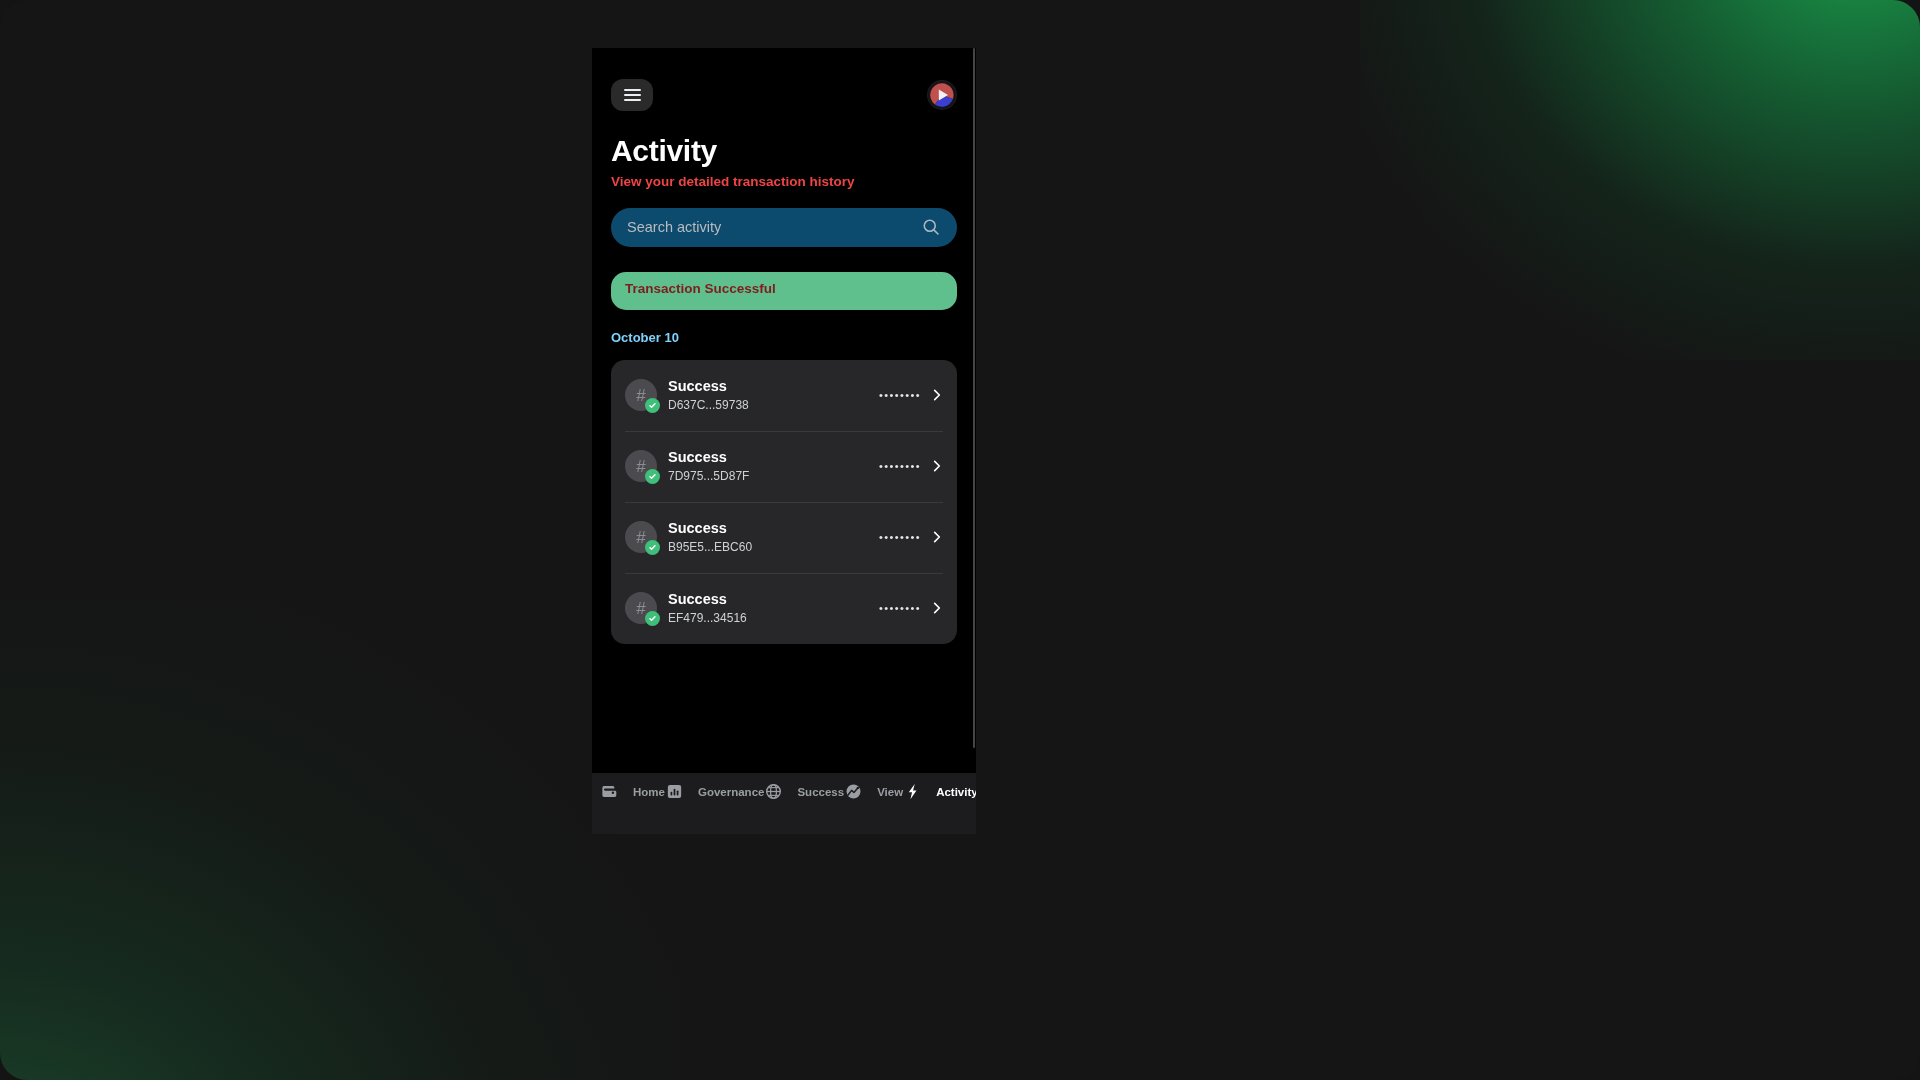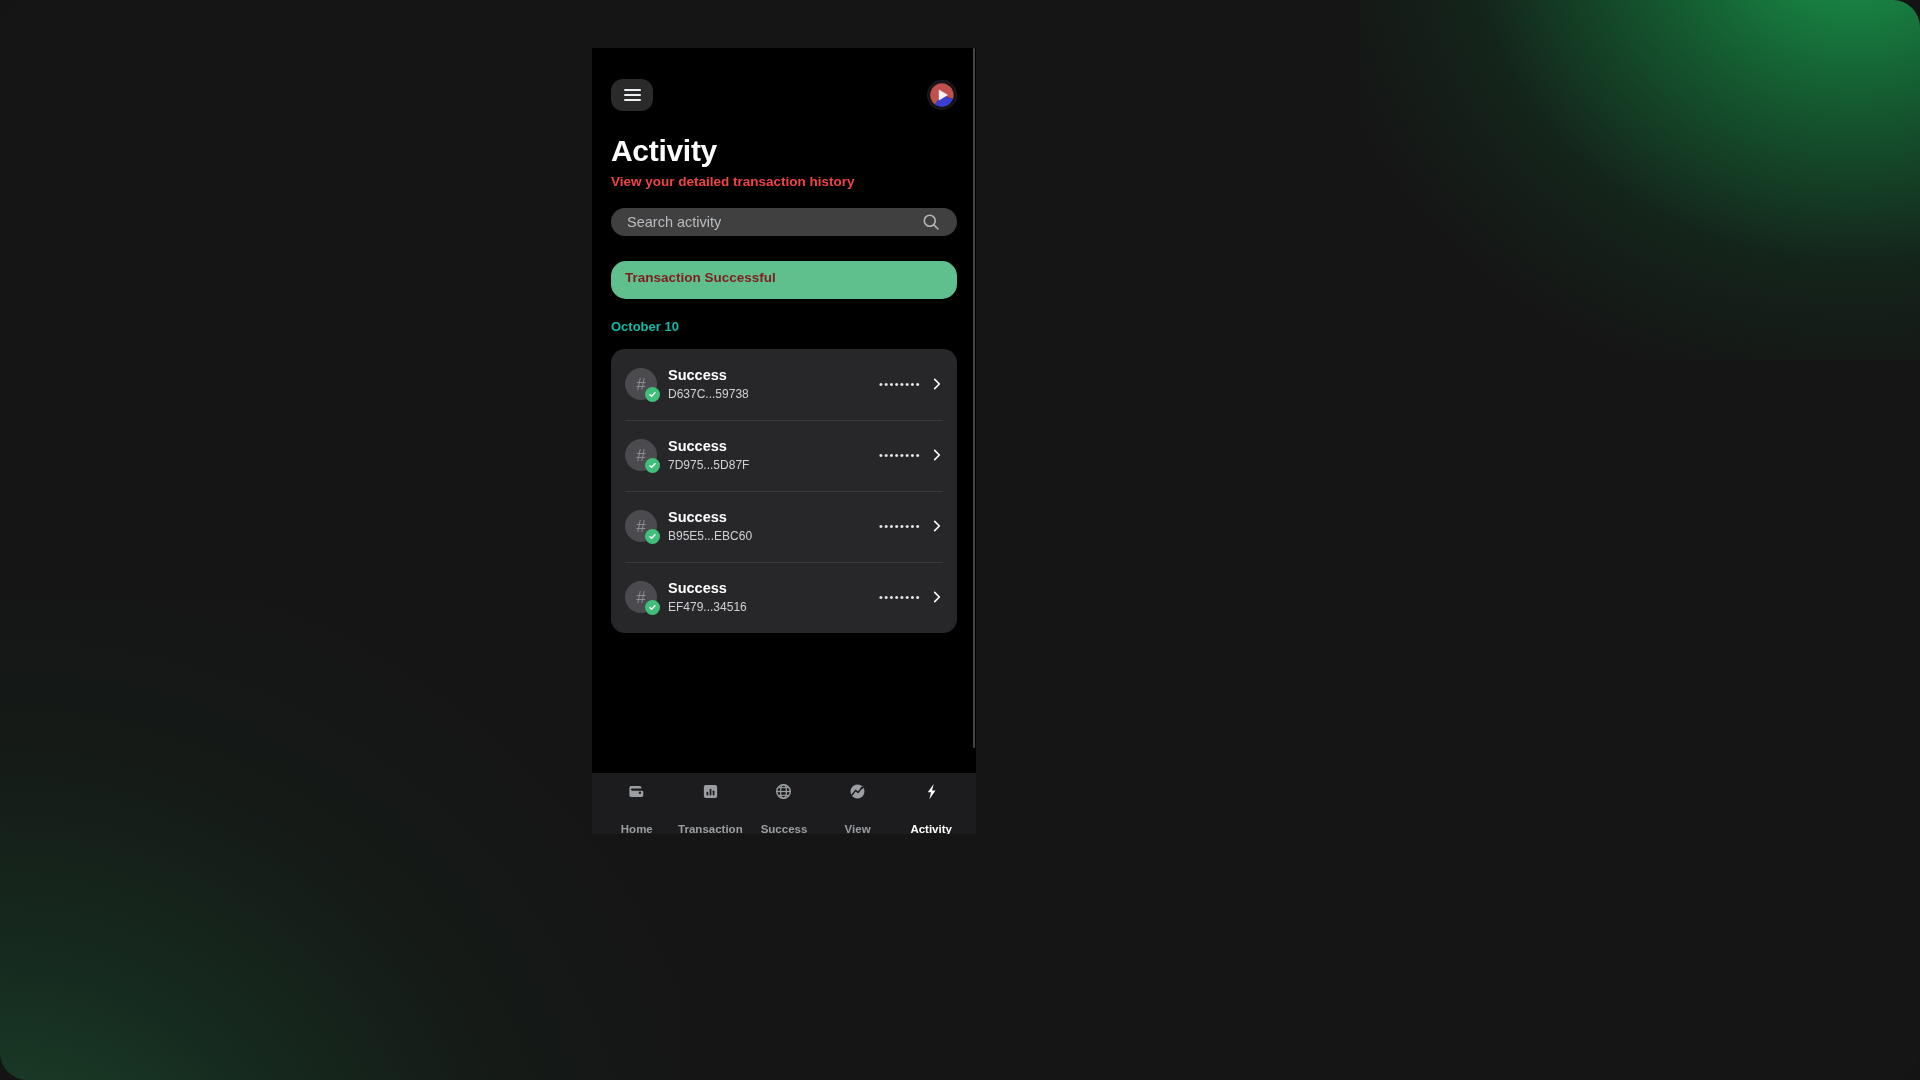--- a/index.html
+++ b/index.html
@@ -74,22 +74,22 @@
   }
   .page-sub {
     padding:7px 19px 0 19px;
     font-size:13.5px; color:#ef4444; font-weight:600;
   }
 
   
   .search-wrap { padding:19px 19px 0 19px; }
   .search {
     position:relative;
-    height:28px; border-radius:20px;
-    background:#404040;
+    height:39px; border-radius:20px;
+    background:#0c4a6e;
     display:flex; align-items:center;
     padding:0 16px;
     justify-content:flex-end;
   }
   .search input {
     flex:1; border:none; outline:none; background:transparent;
     color:#e4e6e8; font-size:14.5px;
     font-family:"Liberation Sans", sans-serif;
   }
   .search input::placeholder { color:#b9bcbf; }
@@ -127,21 +127,21 @@
   }
   .dele-badge svg { width:9px; height:9px; }
   .dele-text { flex:1; min-width:0; }
   .dele-name { font-size:15px; font-weight:bold; color:#fff; line-height:1.25; }
   .dele-sub  { font-size:11.5px; color:#cfd2d5; line-height:1.35; margin-top:1px; }
   .chev { width:12px; height:12px; flex:0 0 12px; }
 
   
   .date-head {
     padding:20px 19px 0 19px;
-    font-size:13px; color:#14b8a6; font-weight:600;
+    font-size:13px; color:#7dd3fc; font-weight:600;
   }
 
   
   .tx-wrap { padding:15px 19px 0 19px; }
   .tx-card {
     background:#27272a;
     border-radius:14px;
     padding:0 14px;
   }
   .tx-row {
@@ -175,21 +175,21 @@
 
   
   #bottomnav {
     flex:0 0 auto;
     height:61px;
     background:#1c1c1e;
     display:flex; align-items:flex-start; justify-content:space-around;
     padding:9px 8px 0 8px;
   }
   .nav-item {
-    display:flex; flex-direction:column; align-items:center; gap:22px;
+    display:flex; flex-direction:row; align-items:center; gap:14px;
     cursor:pointer; flex:1;
   }
   .nav-item svg { width:19px; height:19px; display:block; }
   .nav-lbl { font-size:11.5px; font-weight:600; color:#9a9ea2; }
   .nav-item.active .nav-lbl { color:#fff; font-weight:700; }
   .nav-item .ic { color:#9a9ea2; }
   .nav-item.active .ic { color:#fff; }
 
   
   .sbar {
@@ -349,21 +349,21 @@
         </div>
         <div class="nav-item">
           <span class="ic">
             <svg viewBox="0 0 24 24">
               <rect x="3.6" y="3.8" width="16.8" height="16.4" rx="2.6" fill="currentColor"></rect>
               <rect x="7" y="12.4" width="2.2" height="4.6" rx="1" fill="#1c1c1e"></rect>
               <rect x="10.9" y="8.4" width="2.2" height="8.6" rx="1" fill="#1c1c1e"></rect>
               <rect x="14.8" y="10.6" width="2.2" height="6.4" rx="1" fill="#1c1c1e"></rect>
             </svg>
           </span>
-          <span class="nav-lbl">Transaction</span>
+          <span class="nav-lbl">Governance</span>
         </div>
         <div class="nav-item">
           <span class="ic">
             <svg viewBox="0 0 24 24">
               <circle cx="12" cy="12" r="8.6" fill="none" stroke="currentColor" stroke-width="1.8"></circle>
               <ellipse cx="12" cy="12" rx="3.7" ry="8.6" fill="none" stroke="currentColor" stroke-width="1.6"></ellipse>
               <line x1="3.4" y1="12" x2="20.6" y2="12" stroke="currentColor" stroke-width="1.6"></line>
               <line x1="5" y1="7.1" x2="19" y2="7.1" stroke="currentColor" stroke-width="1.4"></line>
               <line x1="5" y1="16.9" x2="19" y2="16.9" stroke="currentColor" stroke-width="1.4"></line>
             </svg>

